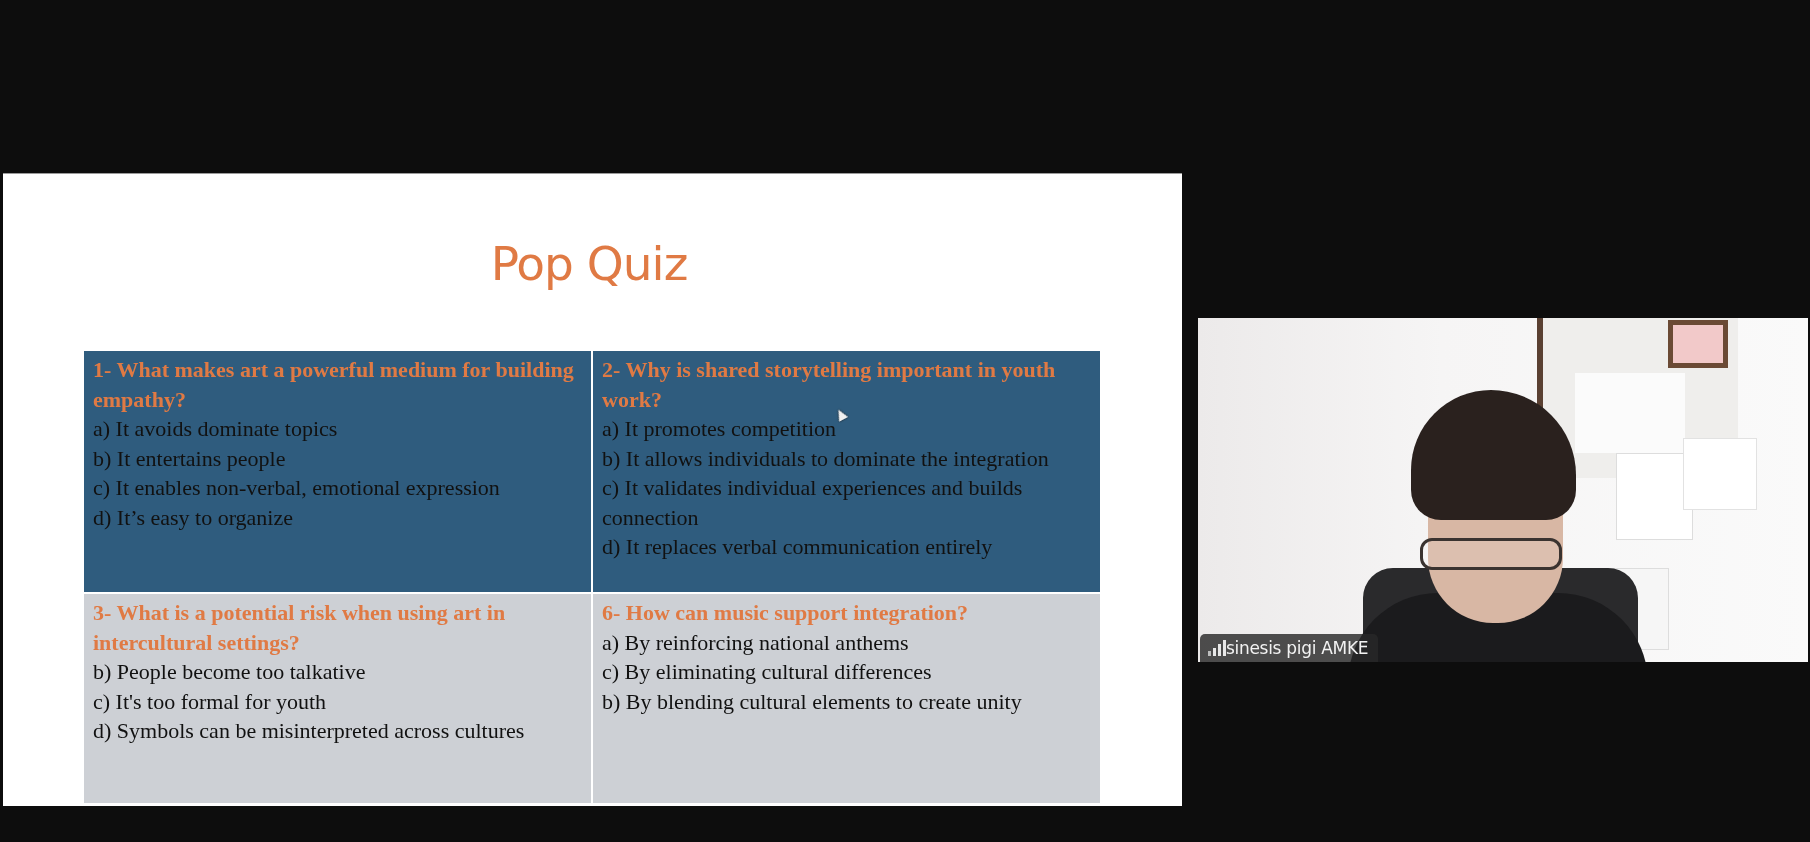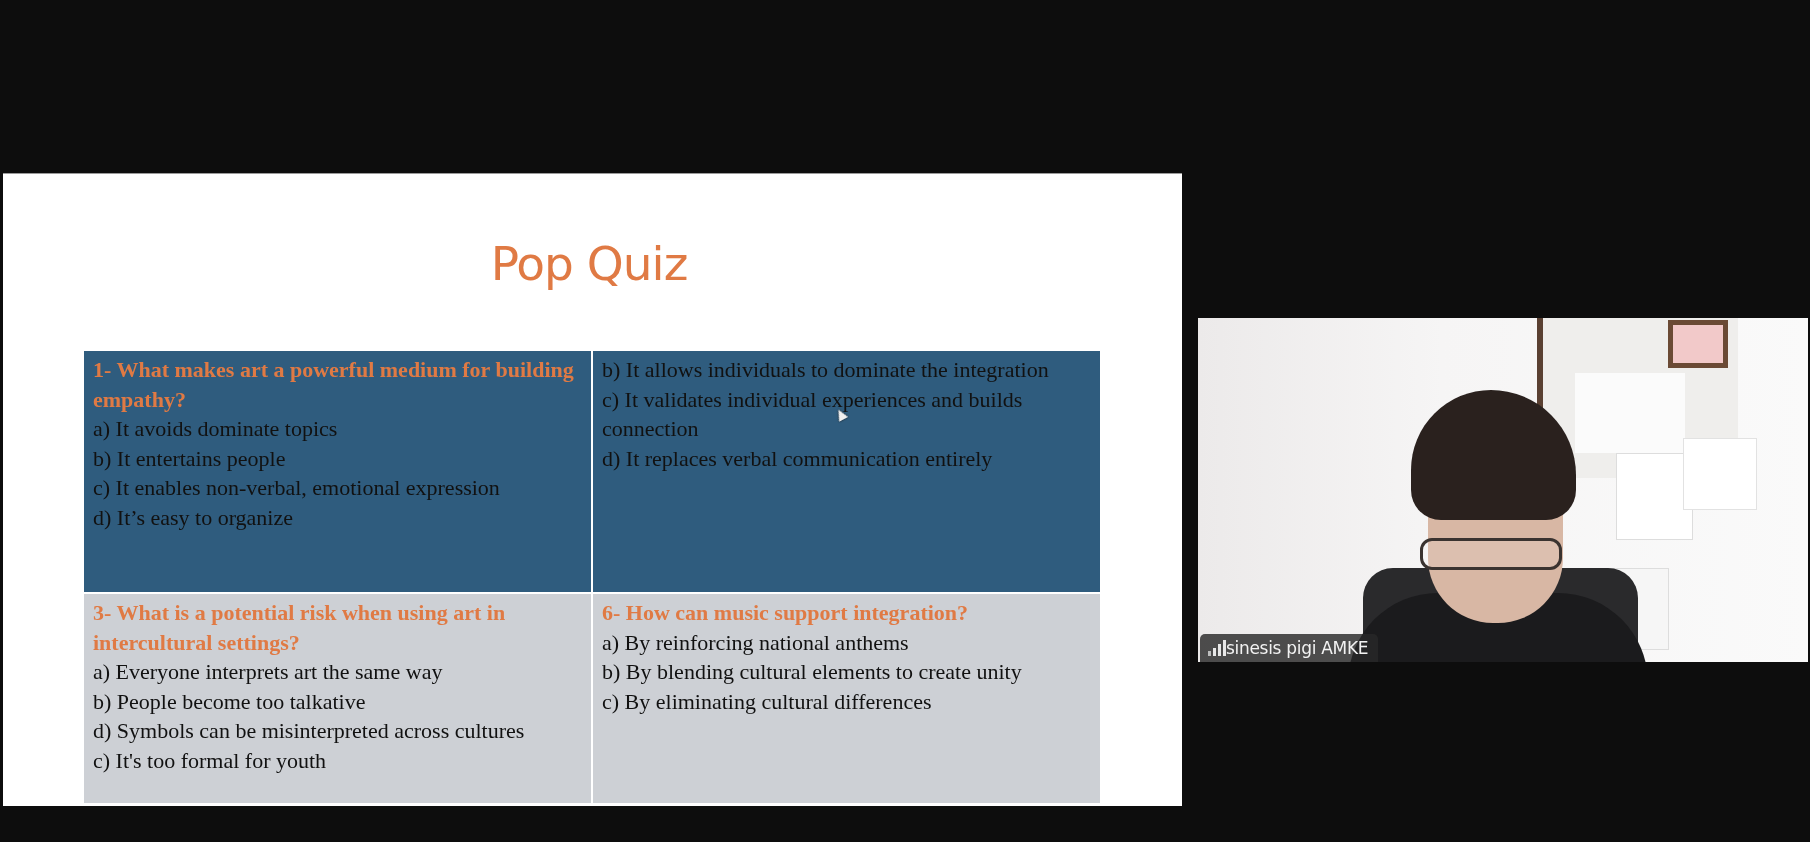--- a/index.html
+++ b/index.html
@@ -157,36 +157,37 @@
 
   <div class="quiz-table">
     <div class="cell dark">
       <div class="question">1- What makes art a powerful medium for building empathy?</div>
       <span class="option">a) It avoids dominate topics</span>
       <span class="option">b) It entertains people</span>
       <span class="option">c) It enables non-verbal, emotional expression</span>
       <span class="option">d) It’s easy to organize</span>
     </div>
     <div class="cell dark">
+      <div class="question">2- Why is shared storytelling important in youth work?</div>
+      <span class="option">a) It promotes competition</span>
       <span class="option">b) It allows individuals to dominate the integration</span>
       <span class="option">c) It validates individual experiences and builds connection</span>
       <span class="option">d) It replaces verbal communication entirely</span>
     </div>
     <div class="cell light">
       <div class="question">3- What is a potential risk when using art in intercultural settings?</div>
-      <span class="option">a) Everyone interprets art the same way</span>
       <span class="option">b) People become too talkative</span>
+      <span class="option">c) It's too formal for youth</span>
       <span class="option">d) Symbols can be misinterpreted across cultures</span>
-      <span class="option">c) It's too formal for youth</span>
     </div>
     <div class="cell light">
       <div class="question">6- How can music support integration?</div>
       <span class="option">a) By reinforcing national anthems</span>
+      <span class="option">c) By eliminating cultural differences</span>
       <span class="option">b) By blending cultural elements to create unity</span>
-      <span class="option">c) By eliminating cultural differences</span>
     </div>
   </div>
 
   <div class="cursor"></div>
 </div>
 
 <div class="video-tile">
   <div class="bg-board"></div>
   <div class="bg-frame"></div>
   <div class="bg-paper1"></div>

